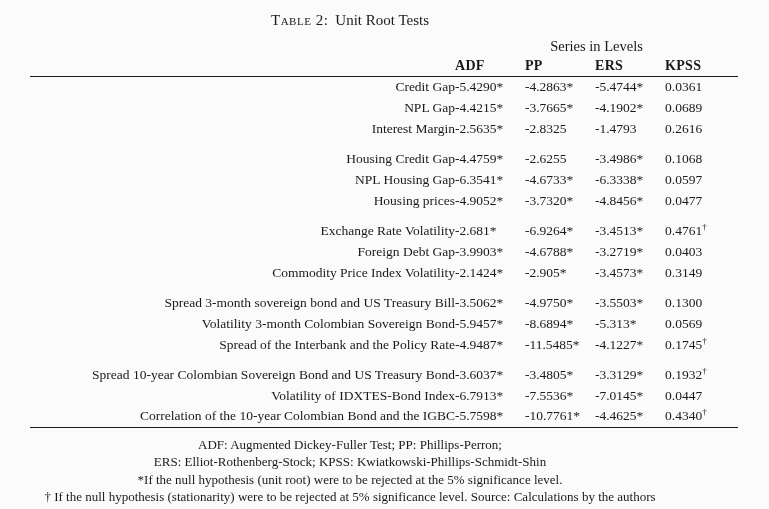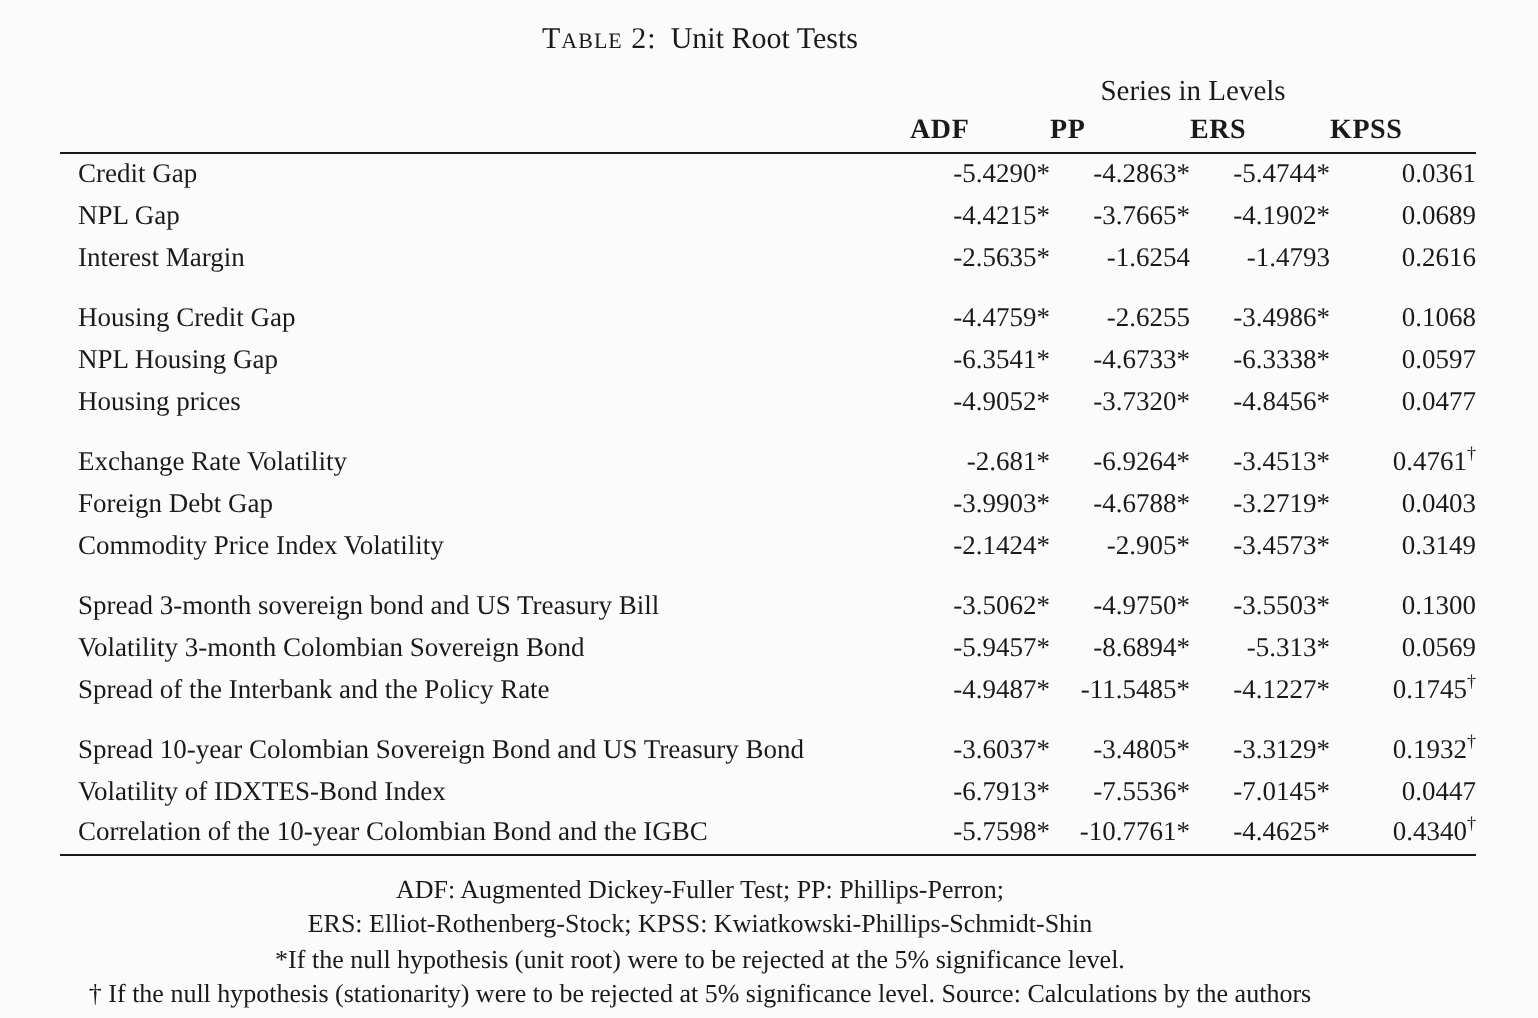--- a/index.html
+++ b/index.html
@@ -51,22 +51,22 @@
   tr.colhead-row th {
     font-weight: bold;
     font-size: 14px;
     text-align: left;
     height: 20px;
     vertical-align: middle;
     border-bottom: 1.5px solid #1a1a1a;
     letter-spacing: 0.3px;
   }
   td { font-size: 13.5px; height: 21px; vertical-align: middle; }
-  td.lbl { text-align: left; padding-left: 9px; white-space: nowrap; }
-  td.num { text-align: right; white-space: nowrap; }
+  td.lbl { text-align: right; padding-left: 9px; white-space: nowrap; }
+  td.num { text-align: left; white-space: nowrap; }
   tr.spacer td { height: 9px; border: none; }
   sup { font-size: 9px; line-height: 0; }
   .footnotes { margin-top: 8px; }
   .footnote {
     text-align: center;
     font-size: 13px;
     line-height: 17.5px;
     white-space: nowrap;
   }
 </style>
@@ -111,21 +111,21 @@
       <tr>
           <td class="lbl">NPL Gap</td>
           <td class="num">-4.4215*</td>
           <td class="num">-3.7665*</td>
           <td class="num">-4.1902*</td>
           <td class="num">0.0689</td>
         </tr>
       <tr>
           <td class="lbl">Interest Margin</td>
           <td class="num">-2.5635*</td>
-          <td class="num">-1.6254</td>
+          <td class="num">-2.8325</td>
           <td class="num">-1.4793</td>
           <td class="num">0.2616</td>
         </tr>
       <tr class="spacer">
           <td colspan="5"></td>
         </tr>
       <tr>
           <td class="lbl">Housing Credit Gap</td>
           <td class="num">-4.4759*</td>
           <td class="num">-2.6255</td>

